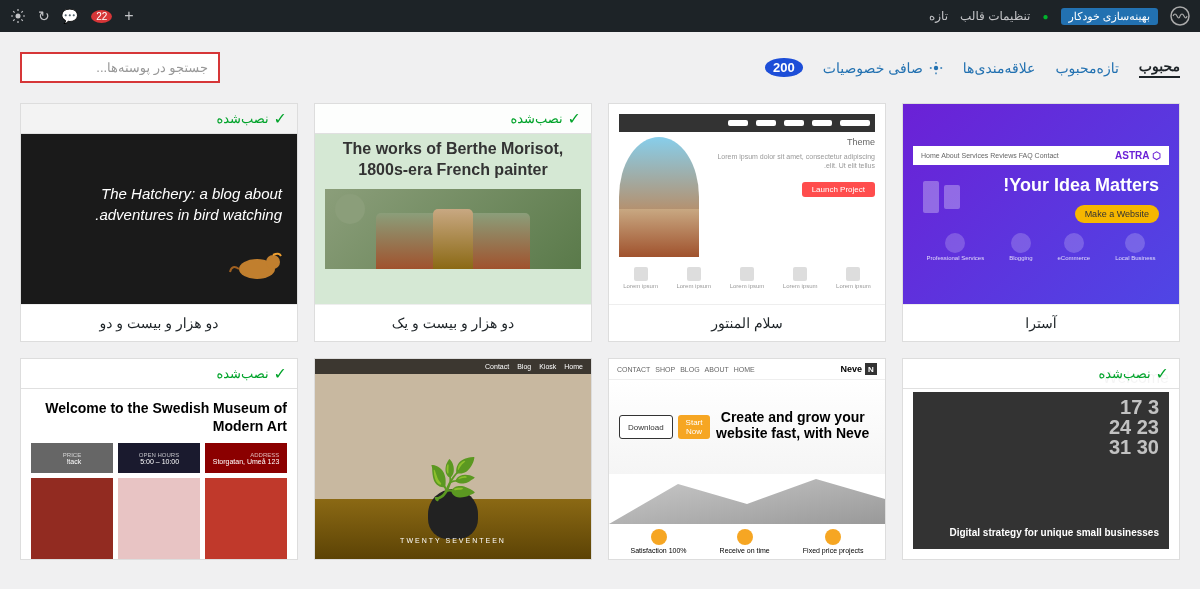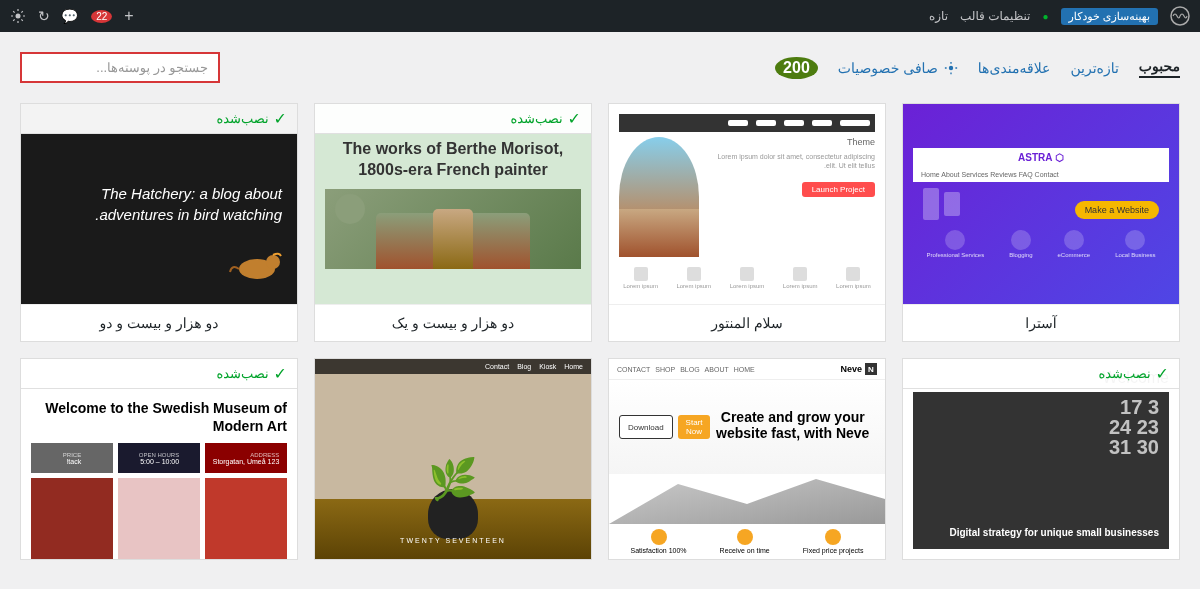--- a/index.html
+++ b/index.html
@@ -45,25 +45,25 @@
       font-size: 14px;
       cursor: pointer;
     }
     .filter-link.active {
       color: #1d2327;
       font-weight: bold;
       border-bottom: 2px solid #1d2327;
       padding-bottom: 2px;
     }
     .count-badge {
-      background: #4d7c0f;
+      background: #1d4ed8;
       color: #fff;
       border-radius: 50%;
       padding: 2px 8px;
-      font-size: 16px;
+      font-size: 13px;
       font-weight: bold;
     }
     .filter-settings {
       display: flex;
       align-items: center;
       gap: 6px;
       color: #2271b1;
       font-size: 14px;
       cursor: pointer;
     }
@@ -137,21 +137,20 @@
     .astra-logo-bar {
       background: #fff;
       width: 100%;
       padding: 4px 8px;
       display: flex;
       align-items: center;
       gap: 8px;
       font-size: 9px;
       color: #333;
       margin-bottom: 10px;
-      flex-direction: column;
     }
     .astra-hero {
       display: flex;
       justify-content: space-between;
       align-items: center;
       width: 100%;
       padding: 0 10px;
     }
     .astra-text h2 { font-size: 18px; font-weight: bold; line-height: 1.2; }
     .astra-btn {
@@ -460,21 +459,21 @@
     </svg>
   </div>
 </div>
 
 <div class="themes-wrap">
 
   <div class="themes-header">
 
     <div class="themes-filter-links">
       <a class="filter-link active" style="color:#1d2327;border-bottom:2px solid #1d2327;padding-bottom:2px;font-size:14px;text-decoration:none;">محبوب</a>
-      <a class="filter-link" style="color:#2271b1;font-size:14px;text-decoration:none;">تازه‌ترین</a>
+      <a class="filter-link" style="color:#2271b1;font-size:14px;text-decoration:none;">تازه‌محبوب</a>
       <a class="filter-link" style="color:#2271b1;font-size:14px;text-decoration:none;">علاقه‌مندی‌ها</a>
       <div class="filter-settings">
         <svg width="14" height="14" viewBox="0 0 16 16">
           <circle cx="8" cy="8" r="2.5" fill="#2271b1"></circle>
           <path d="M8 1v2M8 13v2M1 8h2M13 8h2" stroke="#2271b1" stroke-width="1.5"></path>
         </svg>
         <span>صافی خصوصیات</span>
       </div>
       <span class="count-badge">200</span>
     </div>
@@ -486,20 +485,21 @@
 
     <div class="theme-card">
       <div class="theme-preview">
         <div class="astra-preview">
           <div class="astra-logo-bar">
             <span style="color:#6b21d6;font-weight:bold;font-size:10px;">⬡ ASTRA</span>
             <span style="font-size:7px;color:#666;margin-right:auto;">Home About Services Reviews FAQ Contact</span>
           </div>
           <div class="astra-hero">
             <div class="astra-text">
+              <h2>Your Idea Matters!</h2>
               <button class="astra-btn">Make a Website</button>
             </div>
             <div class="astra-figures">
               <div class="figure-rect"></div>
               <div class="figure-rect" style="height:32px;margin-top:-4px;"></div>
             </div>
           </div>
           <div class="astra-icons">
             <div class="astra-icon-item">
               <div class="astra-icon-circle"></div>

